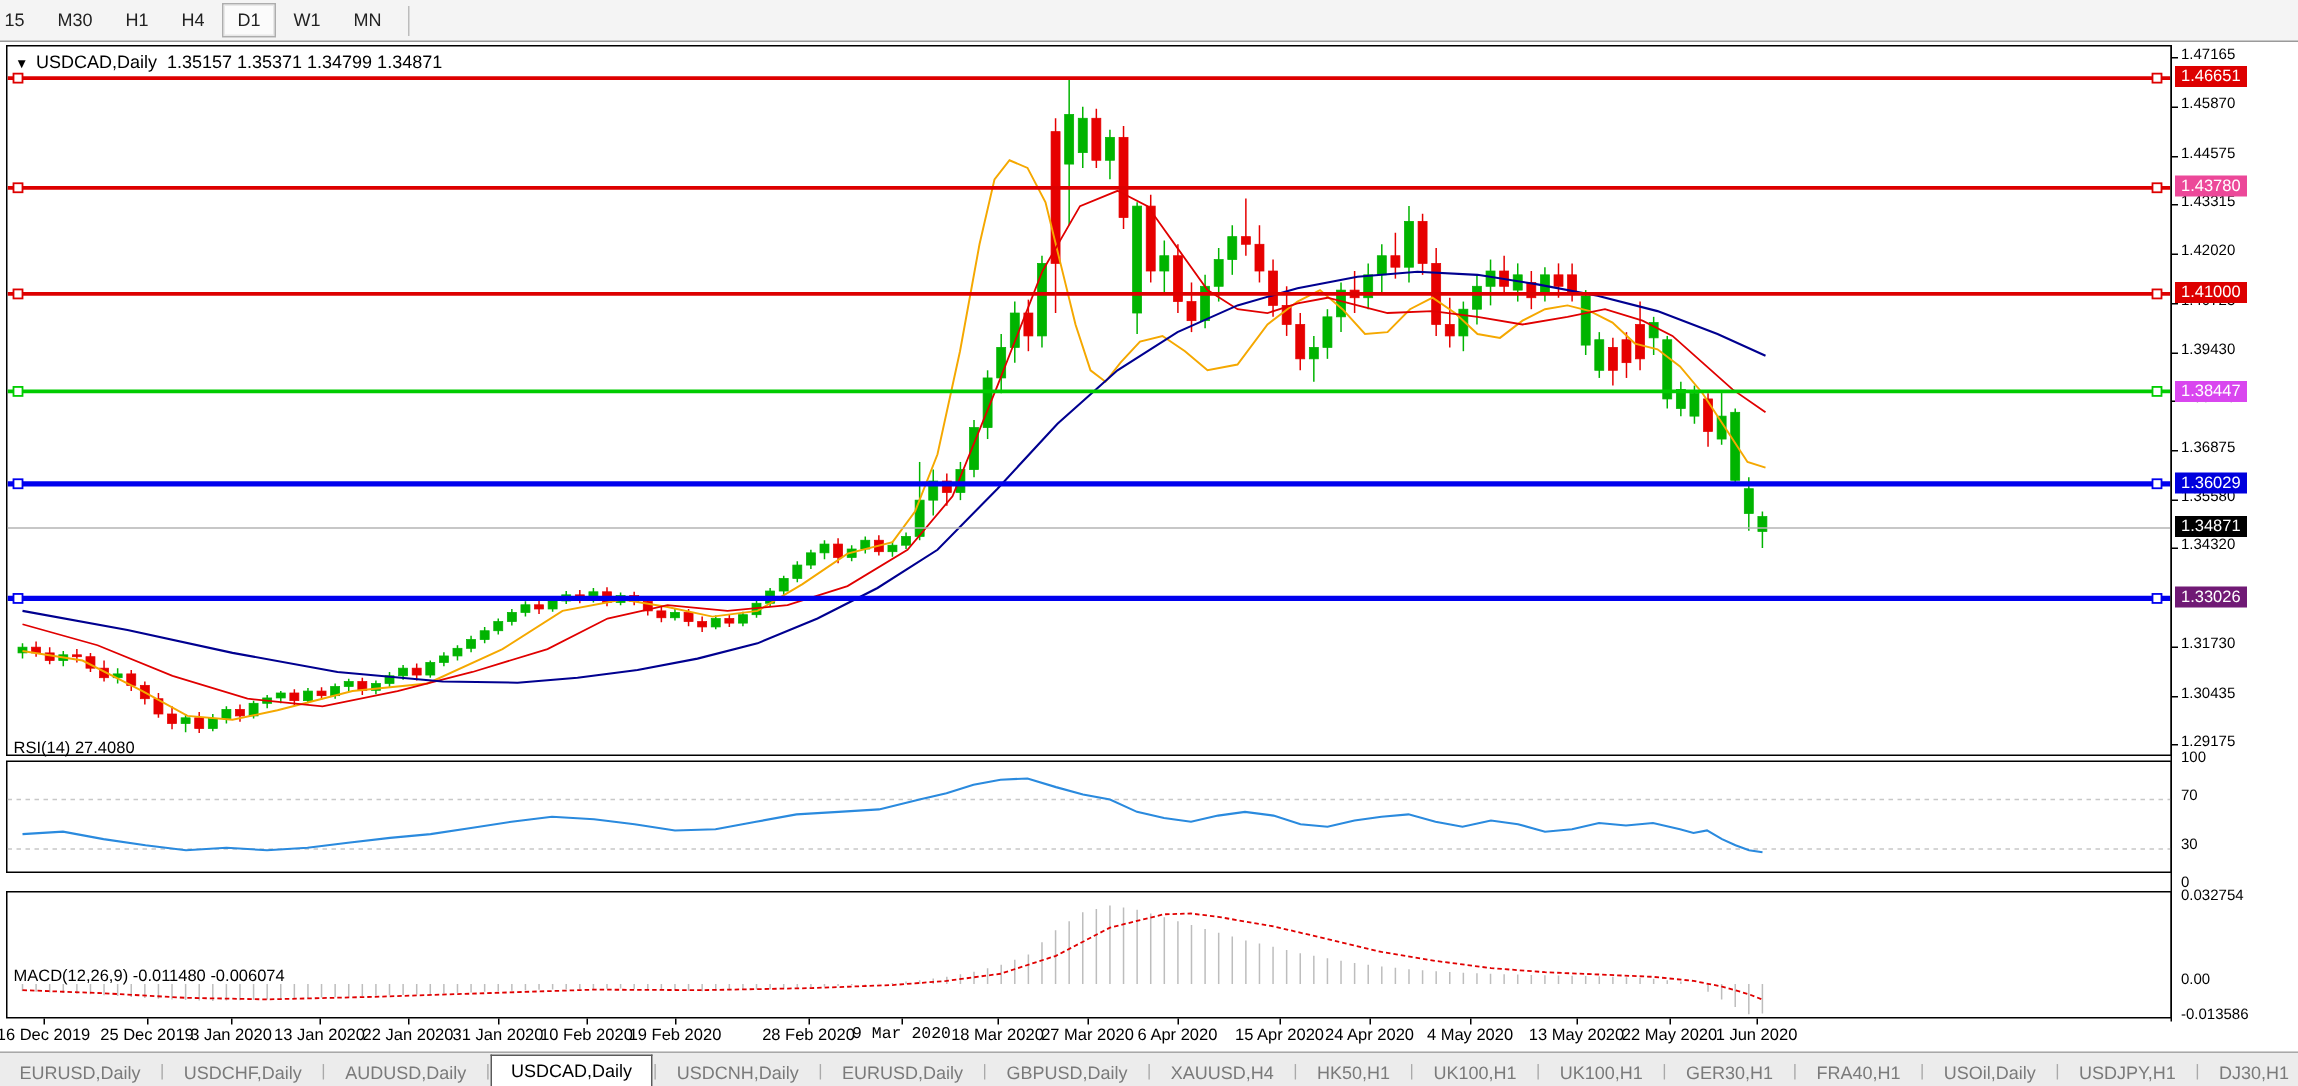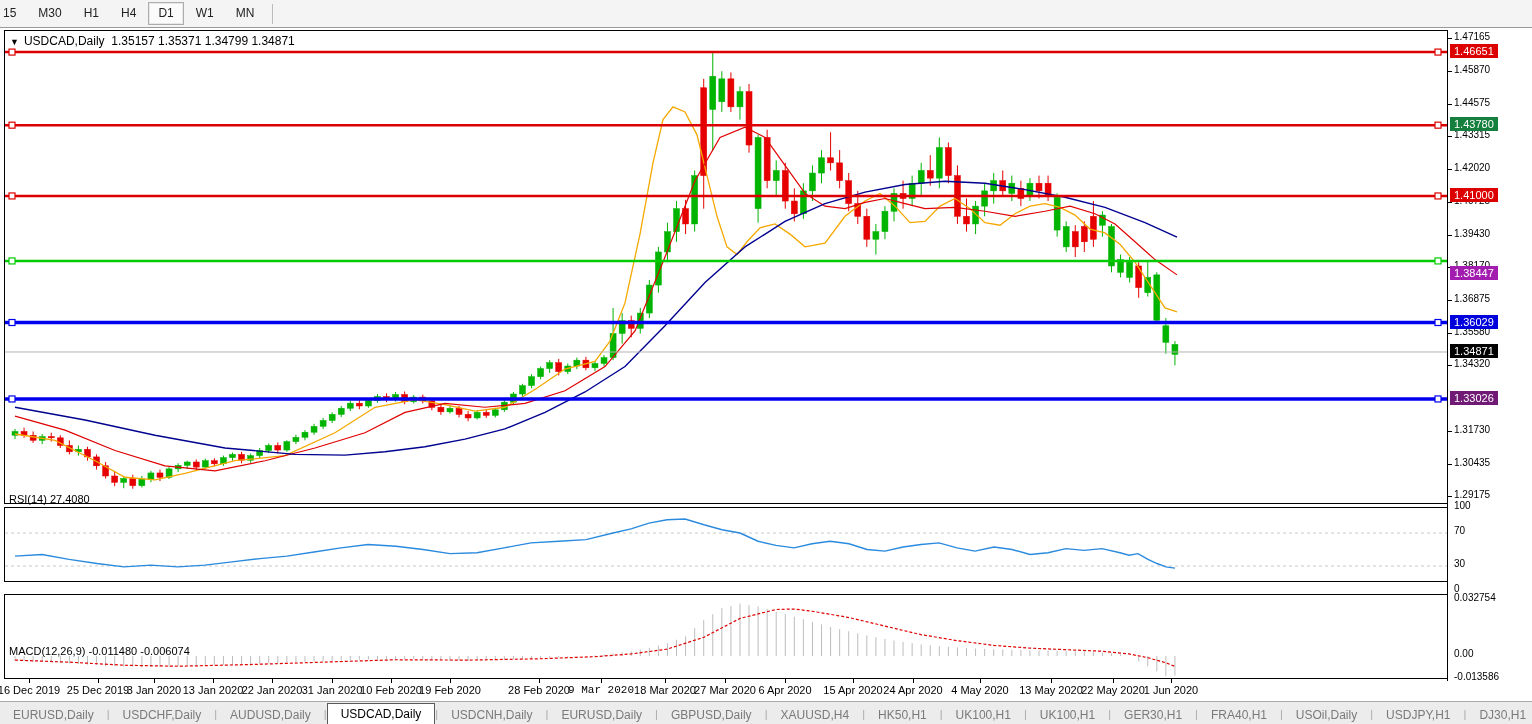--- a/index.html
+++ b/index.html
@@ -509,23 +509,23 @@
     <div class="axis-label" style="top: 297.938px;">1.35580</div>
     <div class="axis-tick" style="top: 337.016px;"></div>
     <div class="axis-label" style="top: 330.016px;">1.34320</div>
     <div class="axis-tick" style="top: 402.953px;"></div>
     <div class="axis-label" style="top: 395.953px;">1.31730</div>
     <div class="axis-tick" style="top: 435.922px;"></div>
     <div class="axis-label" style="top: 428.922px;">1.30435</div>
     <div class="axis-tick" style="top: 468px;"></div>
     <div class="axis-label" style="top: 461px;">1.29175</div>
     <div class="price-badge" style="top: 16.0857px; background: rgb(221, 0, 0);">1.46651</div>
-    <div class="price-badge" style="top: 89.1773px; background: #15803d;">1.43780</div>
+    <div class="price-badge" style="top: 89.1773px; background: #ec4899;">1.43780</div>
     <div class="price-badge" style="top: 159.952px; background: rgb(221, 0, 0);">1.41000</div>
-    <div class="price-badge" style="top: 238px; background: #a21caf;">1.38447</div>
+    <div class="price-badge" style="top: 226px; background: #d946ef;">1.38447</div>
     <div class="price-badge" style="top: 286.507px; background: rgb(0, 0, 221);">1.36029</div>
     <div class="price-badge" style="top: 315.988px; background: rgb(0, 0, 0);">1.34871</div>
     <div class="price-badge" style="top: 362.959px; background: #701a75;">1.33026</div>
     <div class="axis-label" style="top: 472.25px;">100</div>
     <div class="axis-label" style="top: 497px;">70</div>
     <div class="axis-label" style="top: 530px;">30</div>
     <div class="axis-label" style="top: 554.75px;">0</div>
     <div class="axis-label" style="top: 564.023px;">0.032754</div>
     <div class="axis-label" style="top: 620px;">0.00</div>
     <div class="axis-label" style="top: 643.218px;">-0.013586</div>

